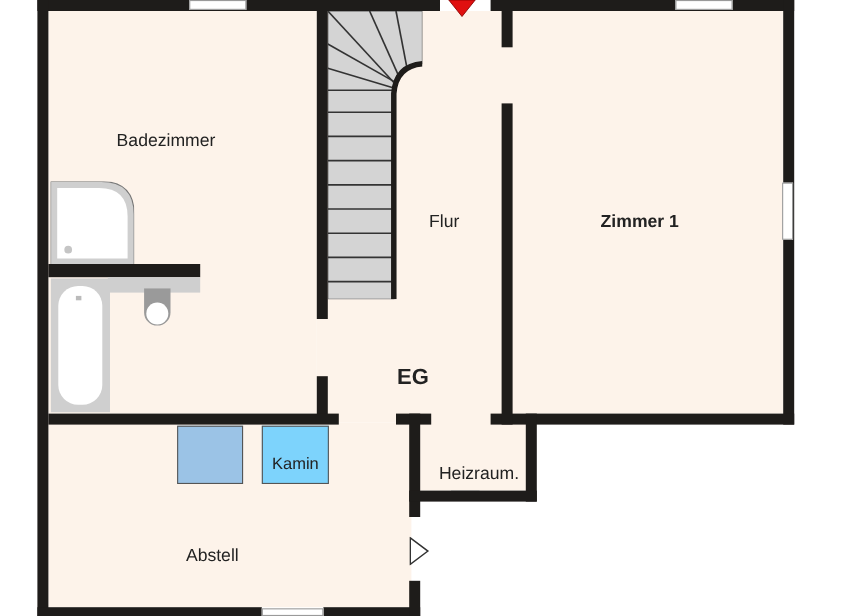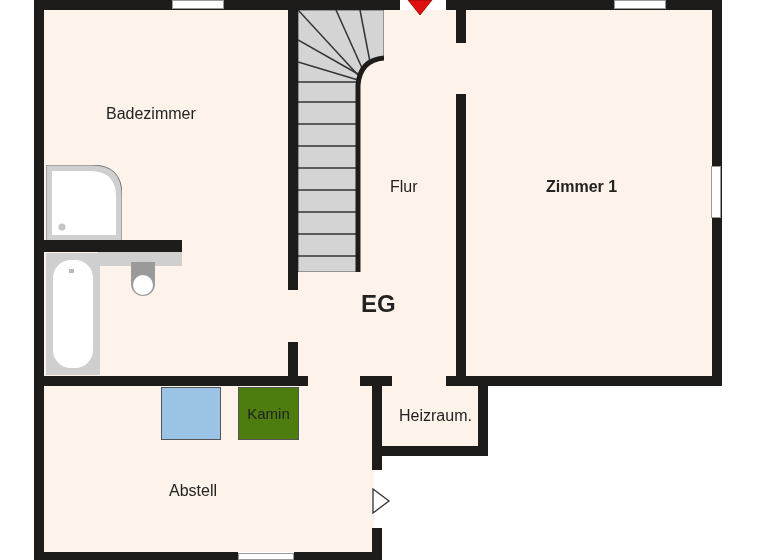--- a/index.html
+++ b/index.html
@@ -5,21 +5,21 @@
   html, body { margin: 0; padding: 0; }
   body {
     width: 768px; height: 560px; position: relative; overflow: hidden;
     background: #ffffff;
     font-family: "Liberation Sans", "DejaVu Sans", sans-serif;
   }
   .abs { position: absolute; }
   .floor { background: #fdf3ea; }
   .wall { background: #1e1c1a; }
   .window { background: #ffffff; border: 1px solid #9a9a9a; box-sizing: border-box; }
-  .label { color: #222; font-size: 16px; white-space: nowrap; }
+  .label { color: #222; font-size: 16px; white-space: nowrap; margin-top: 15px; }
   .fixture-grey { background: #cfcfcf; }
 </style>
 </head>
 <body>
 
 <div class="abs" style="left:0;top:0;width:768px;height:560px;">
 
   <div class="abs floor" style="left:44px;top:10px;width:244px;height:366px;"></div>
   <div class="abs floor" style="left:288px;top:10px;width:172px;height:374px;"></div>
   <div class="abs floor" style="left:460px;top:10px;width:252px;height:366px;"></div>
@@ -89,36 +89,36 @@
   </div>
   <div class="abs" style="left:46px;top:253px;width:54px;height:122px;">
     <svg width="54" height="122" viewBox="0 0 54 122">
       <rect x="0" y="0" width="54" height="122" fill="#cfcfcf"></rect>
       <rect x="7" y="7" width="40" height="108" rx="18" fill="#ffffff"></rect>
       <rect x="23" y="16" width="5" height="4" fill="#bbbbbb"></rect>
     </svg>
   </div>
 
   <div class="abs" style="left:161px;top:387px;width:60px;height:53px;background:#9bc3e6;border:1px solid #555;box-sizing:border-box;"></div>
-  <div class="abs" style="left:238px;top:387px;width:61px;height:53px;background:#4d7c0f;border:1px solid #555;box-sizing:border-box;display:flex;align-items:center;justify-content:center;">
+  <div class="abs" style="left:238px;top:387px;width:61px;height:53px;background:#7dd3fc;border:1px solid #555;box-sizing:border-box;display:flex;align-items:center;justify-content:center;">
     <span class="label" style="font-size:15px;">Kamin</span>
   </div>
 
   <div class="abs" style="left:372px;top:488px;width:20px;height:26px;">
     <svg width="20" height="26" viewBox="0 0 20 26">
       <path d="M1 1 L17 13 L1 25 Z" fill="#ffffff" stroke="#333" stroke-width="1.3"></path>
     </svg>
   </div>
 
   <div class="abs" style="left:406px;top:0;width:28px;height:16px;">
     <svg width="28" height="16" viewBox="0 0 28 16">
       <path d="M2 0 H26 L14 15 Z" fill="#e01010" stroke="#8a0000" stroke-width="0.8"></path>
     </svg>
   </div>
 
   <div class="abs label" style="left:106px;top:105px;">Badezimmer</div>
   <div class="abs label" style="left:390px;top:178px;text-align:center;">Flur</div>
   <div class="abs label" style="left:546px;top:178px;font-weight:bold;">Zimmer 1</div>
   <div class="abs label" style="left:169px;top:482px;">Abstell</div>
   <div class="abs label" style="left:399px;top:407px;">Heizraum.</div>
-  <div class="abs label" style="left:361px;top:290px;font-size:24px;font-weight:bold;">EG</div>
+  <div class="abs label" style="left:361px;top:317px;font-size:20px;font-weight:bold;">EG</div>
 
 </div>
 
 </body></html>

